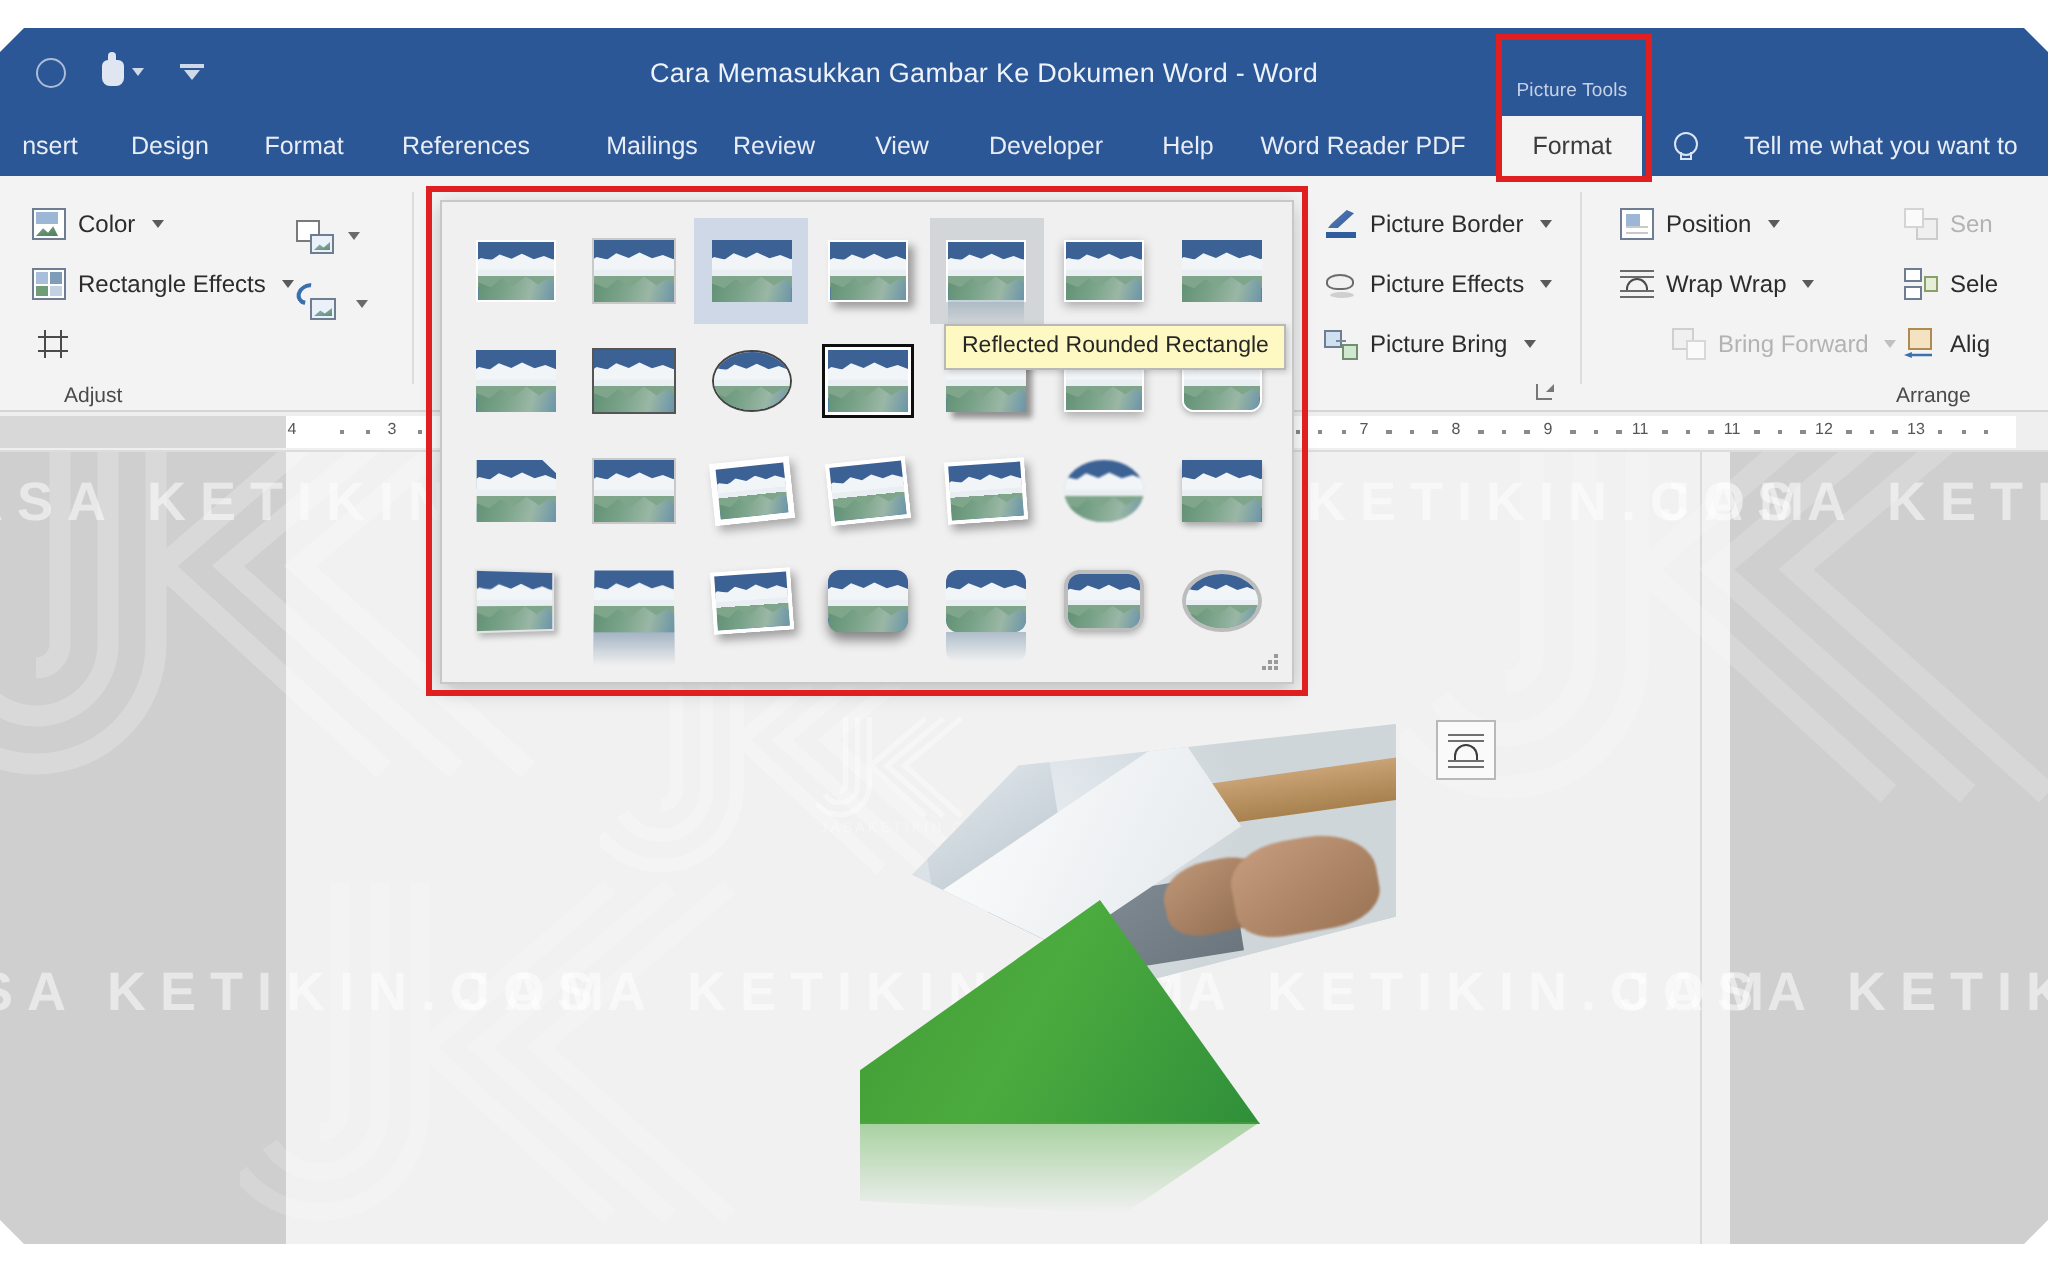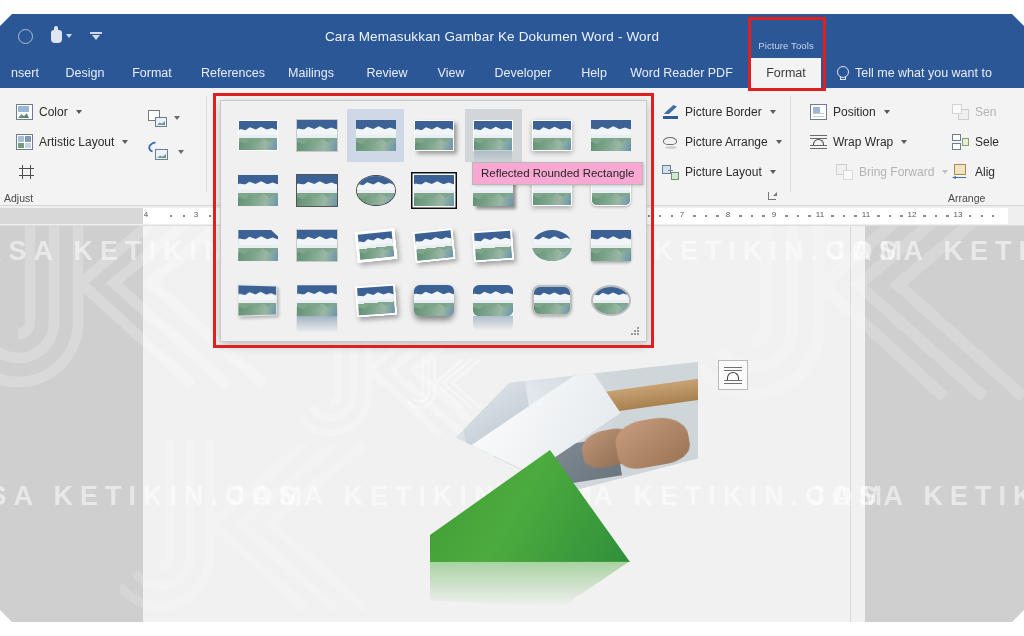--- a/index.html
+++ b/index.html
@@ -98,21 +98,21 @@
   .tabstrip .tab {
     position: absolute; top: 0; height: 30px;
     display: flex; align-items: center; justify-content: center;
     color: #e8edf6; font-size: 12.5px; white-space: nowrap;
   }
   .tab.active {
     background: #f3f3f3; color: #3b3b3b;
   }
   .tellme {
     position: absolute; left: 836px; top: 0; height: 30px;
-    display: flex; align-items: center; gap: 7px;
+    display: flex; align-items: center; gap: 24px;
     color: #e8edf6; font-size: 12.5px; white-space: nowrap;
   }
   .bulb {
     width: 12px; height: 14px; position: relative;
   }
   .bulb::before {
     content: ""; position: absolute; left: 1px; top: 0;
     width: 10px; height: 10px; border-radius: 50%;
     border: 1.4px solid #dbe4f3;
   }
@@ -352,21 +352,21 @@
     background: linear-gradient(180deg, rgba(100,130,160,.55), rgba(255,255,255,0));
   }
   .v-rotwhite { transform: rotate(-6deg); border:3px solid #fff; box-shadow:2px 3px 5px rgba(0,0,0,.3); }
   .v-shadowrnd { border-radius:7px; box-shadow:0 4px 6px rgba(0,0,0,.45); }
   .v-shadowrnd .img { border-radius:6px; }
   .v-softrect { box-shadow:0 2px 5px rgba(0,0,0,.3); border:1.5px solid #fff; }
 
   .gal-tooltip {
     position: absolute; left: 472px; top: 162px;
     padding: 4px 8px 5px;
-    background: #f9a8d4;
+    background: #fef9c3;
     border: 1px solid #b8b8b8;
     font-size: 11.5px; color: #262626;
     white-space: nowrap;
     box-shadow: 1px 1px 3px rgba(0,0,0,.18);
     z-index: 45;
   }
 
   .gal-grip {
     position: absolute; right: 6px; bottom: 5px;
     width: 9px; height: 9px; z-index: 32;
@@ -531,21 +531,21 @@
 
       <div class="ctx-label">Picture Tools</div>
     </div>
 
     <div class="tabstrip" style="top:44px">
 
       <div class="tab" style="left:0px;width:50px">nsert</div>
       <div class="tab" style="left:56px;width:58px">Design</div>
       <div class="tab" style="left:122px;width:60px">Format</div>
       <div class="tab" style="left:190px;width:86px">References</div>
-      <div class="tab" style="left:278px;width:66px">Mailings</div>
+      <div class="tab" style="left:293px;width:66px">Mailings</div>
       <div class="tab" style="left:356px;width:62px">Review</div>
       <div class="tab" style="left:426px;width:50px">View</div>
       <div class="tab" style="left:483px;width:80px">Developer</div>
       <div class="tab" style="left:570px;width:48px">Help</div>
       <div class="tab" style="left:624px;width:115px">Word Reader PDF</div>
       <div class="tab active" style="left:751px;width:70px">Format</div>
 
       <div class="tellme">
         <span class="bulb"></span>
         <span>Tell me what you want to</span>
@@ -564,36 +564,36 @@
 
       <div class="ctrl" style="left:16px; top:46px;">
         <span class="ico">
           <span class="ico-grid">
               <i></i>
               <i></i>
               <i></i>
               <i></i>
             </span>
         </span>
-        <span class="lbl">Artistic Layout</span>
+        <span class="lbl">Rectangle Effects</span>
         <span class="arr"></span>
       </div>
 
       <div class="ctrl" style="left:18px; top:76px;">
         <span class="ico">
           <span class="ico-crop">
               <span class="h1"></span>
               <span class="h2"></span>
               <span class="v1"></span>
               <span class="v2"></span>
             </span>
         </span>
       </div>
 
-      <div class="grp-label" style="left:4px; top:104px;">Adjust</div>
+      <div class="grp-label" style="left:32px; top:104px;">Adjust</div>
 
       <div class="mini" style="left:148px; top:22px;">
         <span class="m1"></span>
           <span class="m2"></span>
       </div>
       <div class="mini-arr" style="left:174px; top:28px;"></div>
 
       <div class="reset-ico" style="left:148px; top:54px;">
         <span class="rarr"></span>
           <span class="rbox"></span>
@@ -613,33 +613,33 @@
         <span class="arr"></span>
       </div>
 
       <div class="ctrl" style="left:662px; top:46px;">
         <span class="ico">
           <span class="ico-eff">
               <span class="sh"></span>
               <span class="el"></span>
             </span>
         </span>
-        <span class="lbl">Picture Arrange</span>
+        <span class="lbl">Picture Effects</span>
         <span class="arr"></span>
       </div>
 
       <div class="ctrl" style="left:662px; top:76px;">
         <span class="ico">
           <span class="ico-lay">
               <span class="a"></span>
               <span class="b"></span>
               <span class="c"></span>
             </span>
         </span>
-        <span class="lbl">Picture Layout</span>
+        <span class="lbl">Picture Bring</span>
         <span class="arr"></span>
       </div>
 
       <div class="launcher" style="left:768px; top:104px;"></div>
 
       <div class="grp-div" style="left:790px; top:8px; height:96px;"></div>
 
       <div class="ctrl" style="left:810px; top:16px;">
         <span class="ico">
             <span class="ico-pos"></span>

